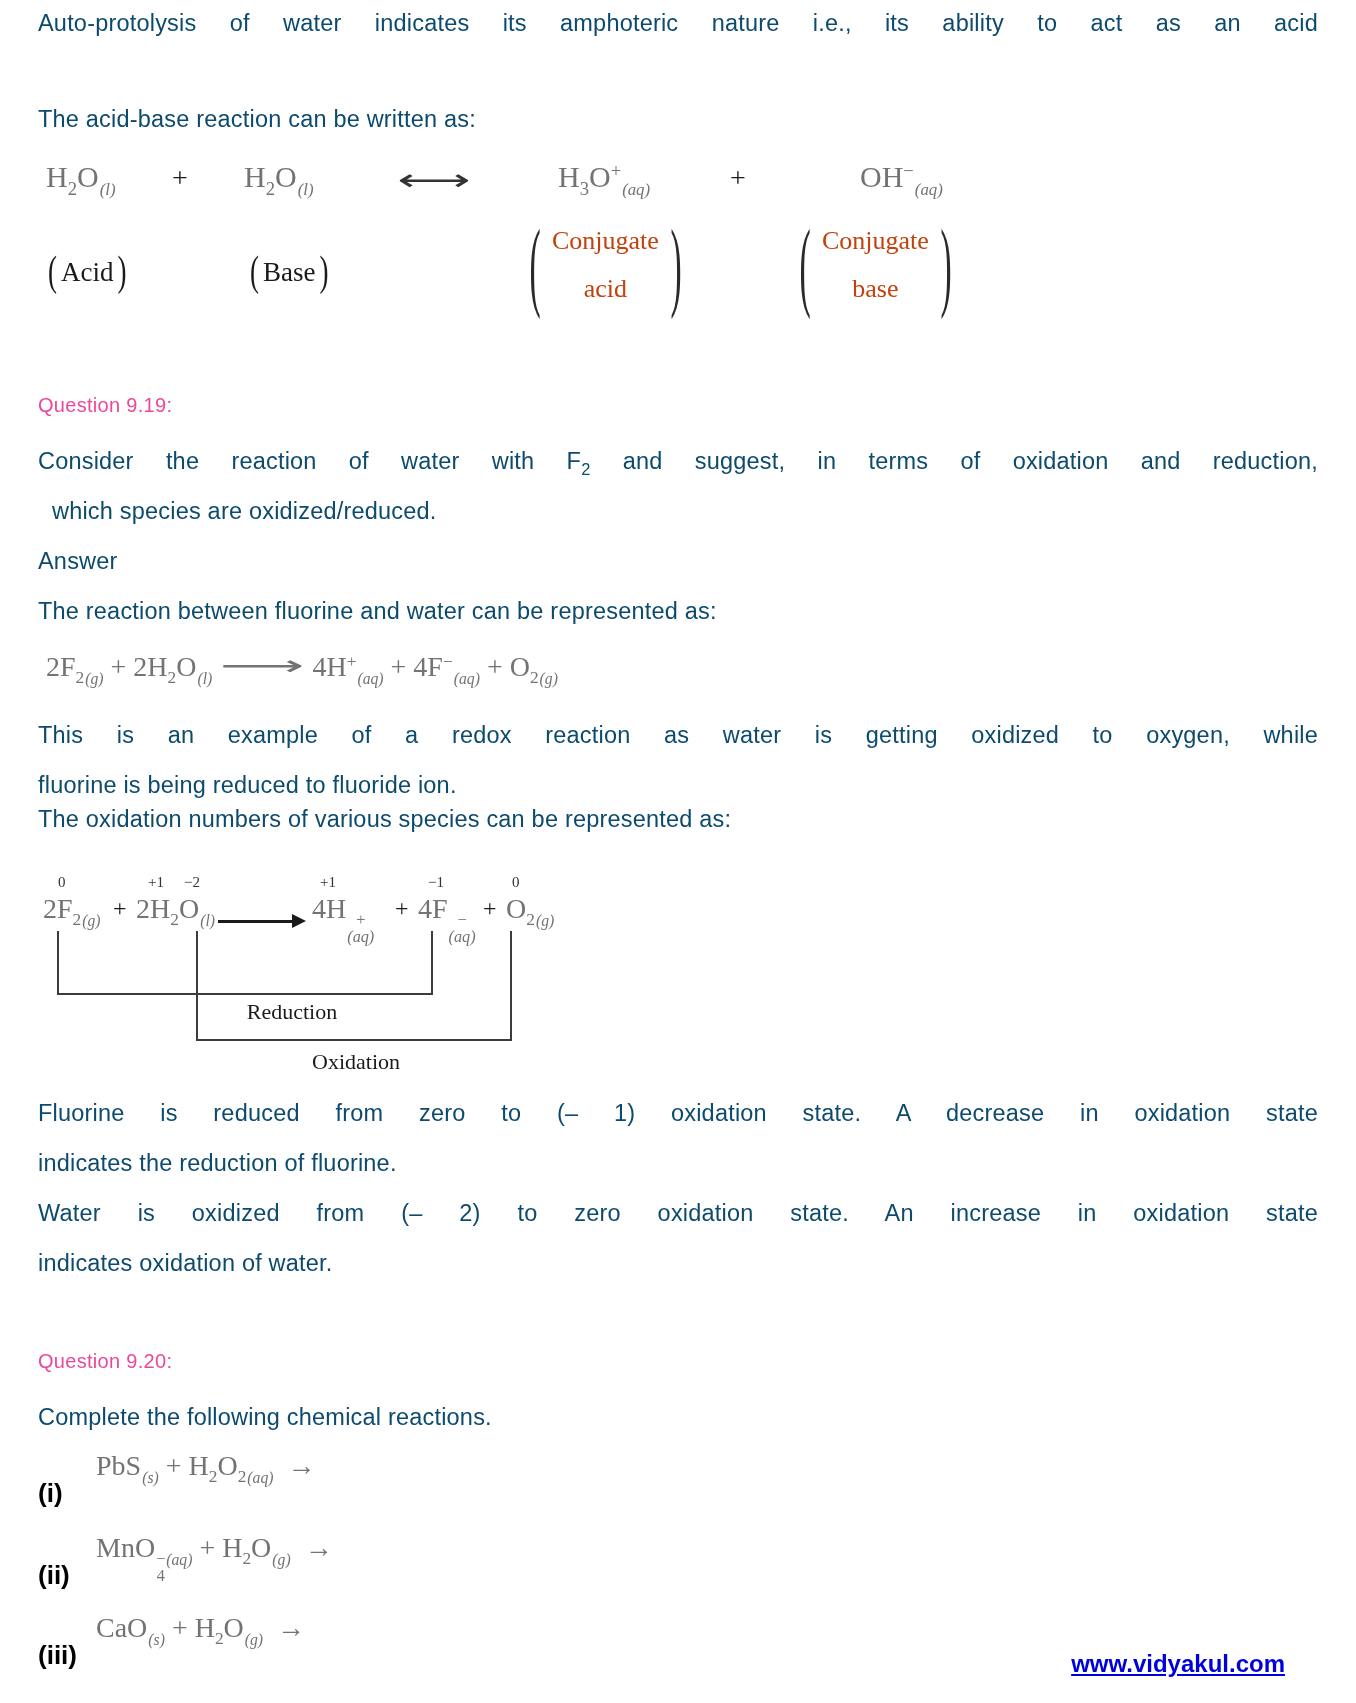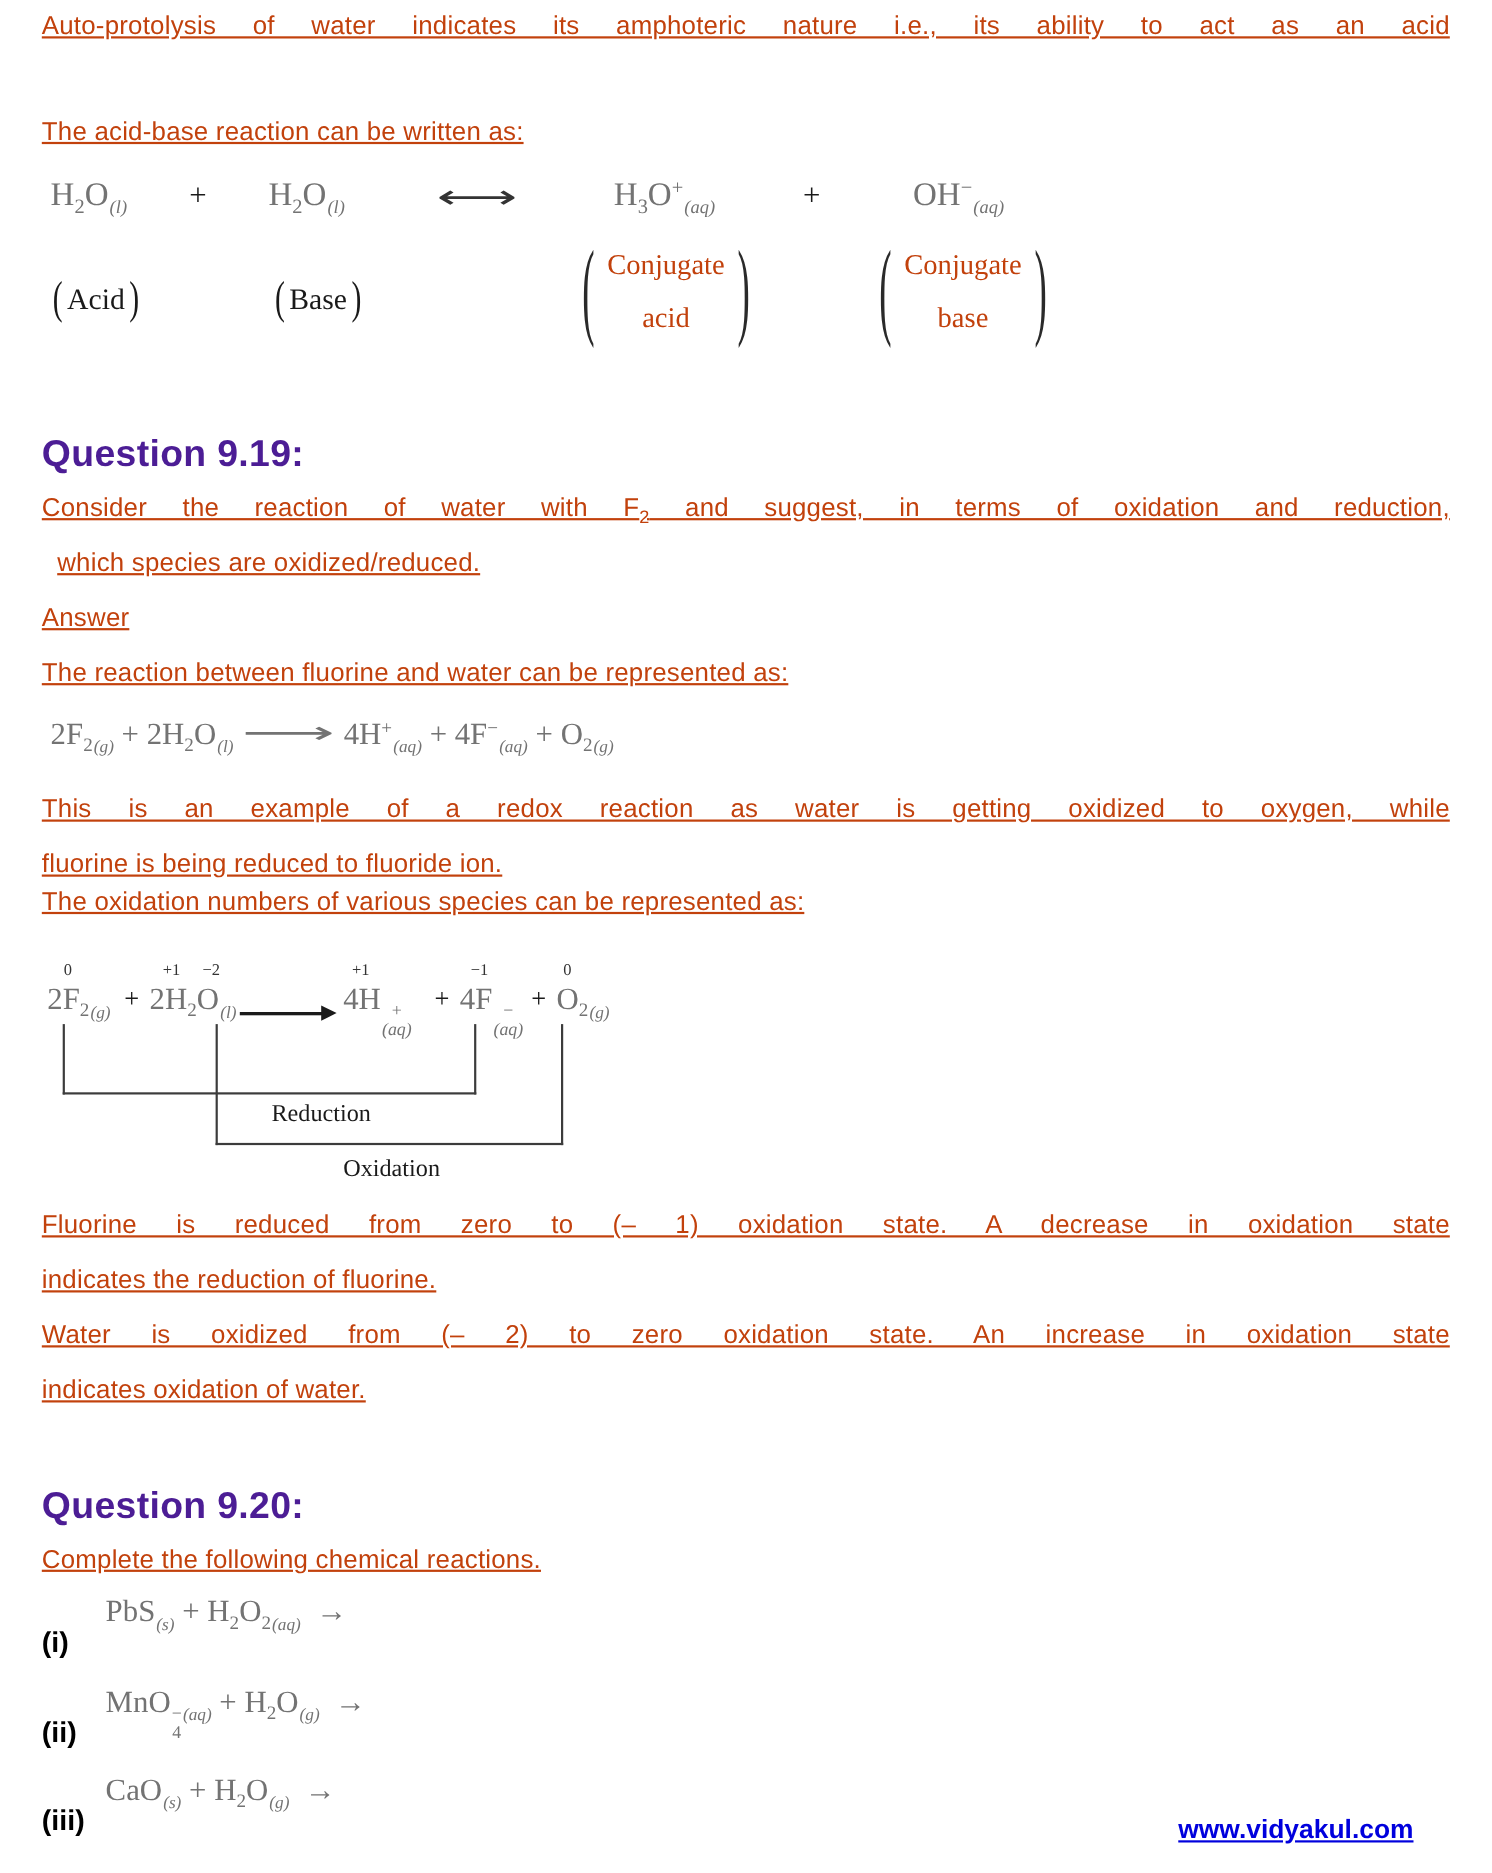--- a/index.html
+++ b/index.html
@@ -3,25 +3,25 @@
 <meta charset="utf-8">
 <style>
   * { margin:0; padding:0; box-sizing:border-box; }
   html,body { background:#ffffff; }
   .page {
     position:relative; width:1356px; height:1703px; margin:0 auto;
     background:#ffffff; overflow:hidden;
     font-family:"Liberation Sans", sans-serif; color:#000;
   }
   .abs { position:absolute; }
-  .btxt { font-size:23.5px; line-height:30px; color:#c2410c; letter-spacing:0.2px;text-decoration:underline; }
+  .btxt { font-size:23.5px; line-height:30px; color:#0c4a6e; letter-spacing:0.2px; }
   .jline { text-align:justify; text-align-last:justify; width:1280px; }
   .bsub { font-size:70%; position:relative; top:.35em; }
 
-  .qheading { font-size:34px; font-weight:bold; color:#4c1d95; letter-spacing:0.3px; }
+  .qheading { font-size:20px; font-weight:normal; color:#ec4899; letter-spacing:0.3px; }
 
   
   .formula { font-family:"Liberation Serif", serif; color:#737373; white-space:nowrap; }
   .f30 { font-size:30px; }
   .f28 { font-size:28px; }
   .f24 { font-size:28px; }
   .tk-t  { }
   .tk-sub  { font-size:62%; position:relative; top:.42em; }
   .tk-sup  { font-size:62%; position:relative; top:-.52em; }
   .tk-subi { font-size:56%; font-style:italic; position:relative; top:.5em; margin-left:1px; }
@@ -75,21 +75,21 @@
   </div>
   <div class="abs btxt" style="left:38px; top:104px;">The acid-base reaction can be written as:</div>
 
   <div class="abs" style="left:0; top:160px; width:1356px; height:60px;">
     <span class="abs formula f30" style="left:46px;"><span class="tk-t">H</span><span class="tk-sub">2</span><span class="tk-t">O</span><span class="tk-subi">(l)</span></span>
     <span class="abs eq-plus" style="left:172px; top:2px;">+</span>
     <span class="abs formula f30" style="left:244px;"><span class="tk-t">H</span><span class="tk-sub">2</span><span class="tk-t">O</span><span class="tk-subi">(l)</span></span>
     <span class="abs eq-arrow" style="left:412px; top:2px;">⟷</span>
     <span class="abs formula f30" style="left:558px;"><span class="tk-t">H</span><span class="tk-sub">3</span><span class="tk-t">O</span><span class="tk-sup">+</span><span class="tk-subi">(aq)</span></span>
     <span class="abs eq-plus" style="left:730px; top:2px;">+</span>
-    <span class="abs formula f30" style="left:830px;"><span class="tk-t">OH</span><span class="tk-sup">−</span><span class="tk-subi">(aq)</span></span>
+    <span class="abs formula f30" style="left:860px;"><span class="tk-t">OH</span><span class="tk-sup">−</span><span class="tk-subi">(aq)</span></span>
   </div>
 
   <div class="abs" style="left:0; top:215px; width:1176px; height:115px;">
     <span class="abs plabel" style="left:44px; top:42px;"><span class="mparen">(</span><span>Acid</span><span class="mparen">)</span></span>
     <span class="abs plabel" style="left:246px; top:42px;"><span class="mparen">(</span><span>Base</span><span class="mparen">)</span></span>
     <div class="abs conj" style="left:528px; top:2px;">
       <span class="bigparen">(</span>
       <div class="conj-text">
         <div>Conjugate</div>
         <div>acid</div>

